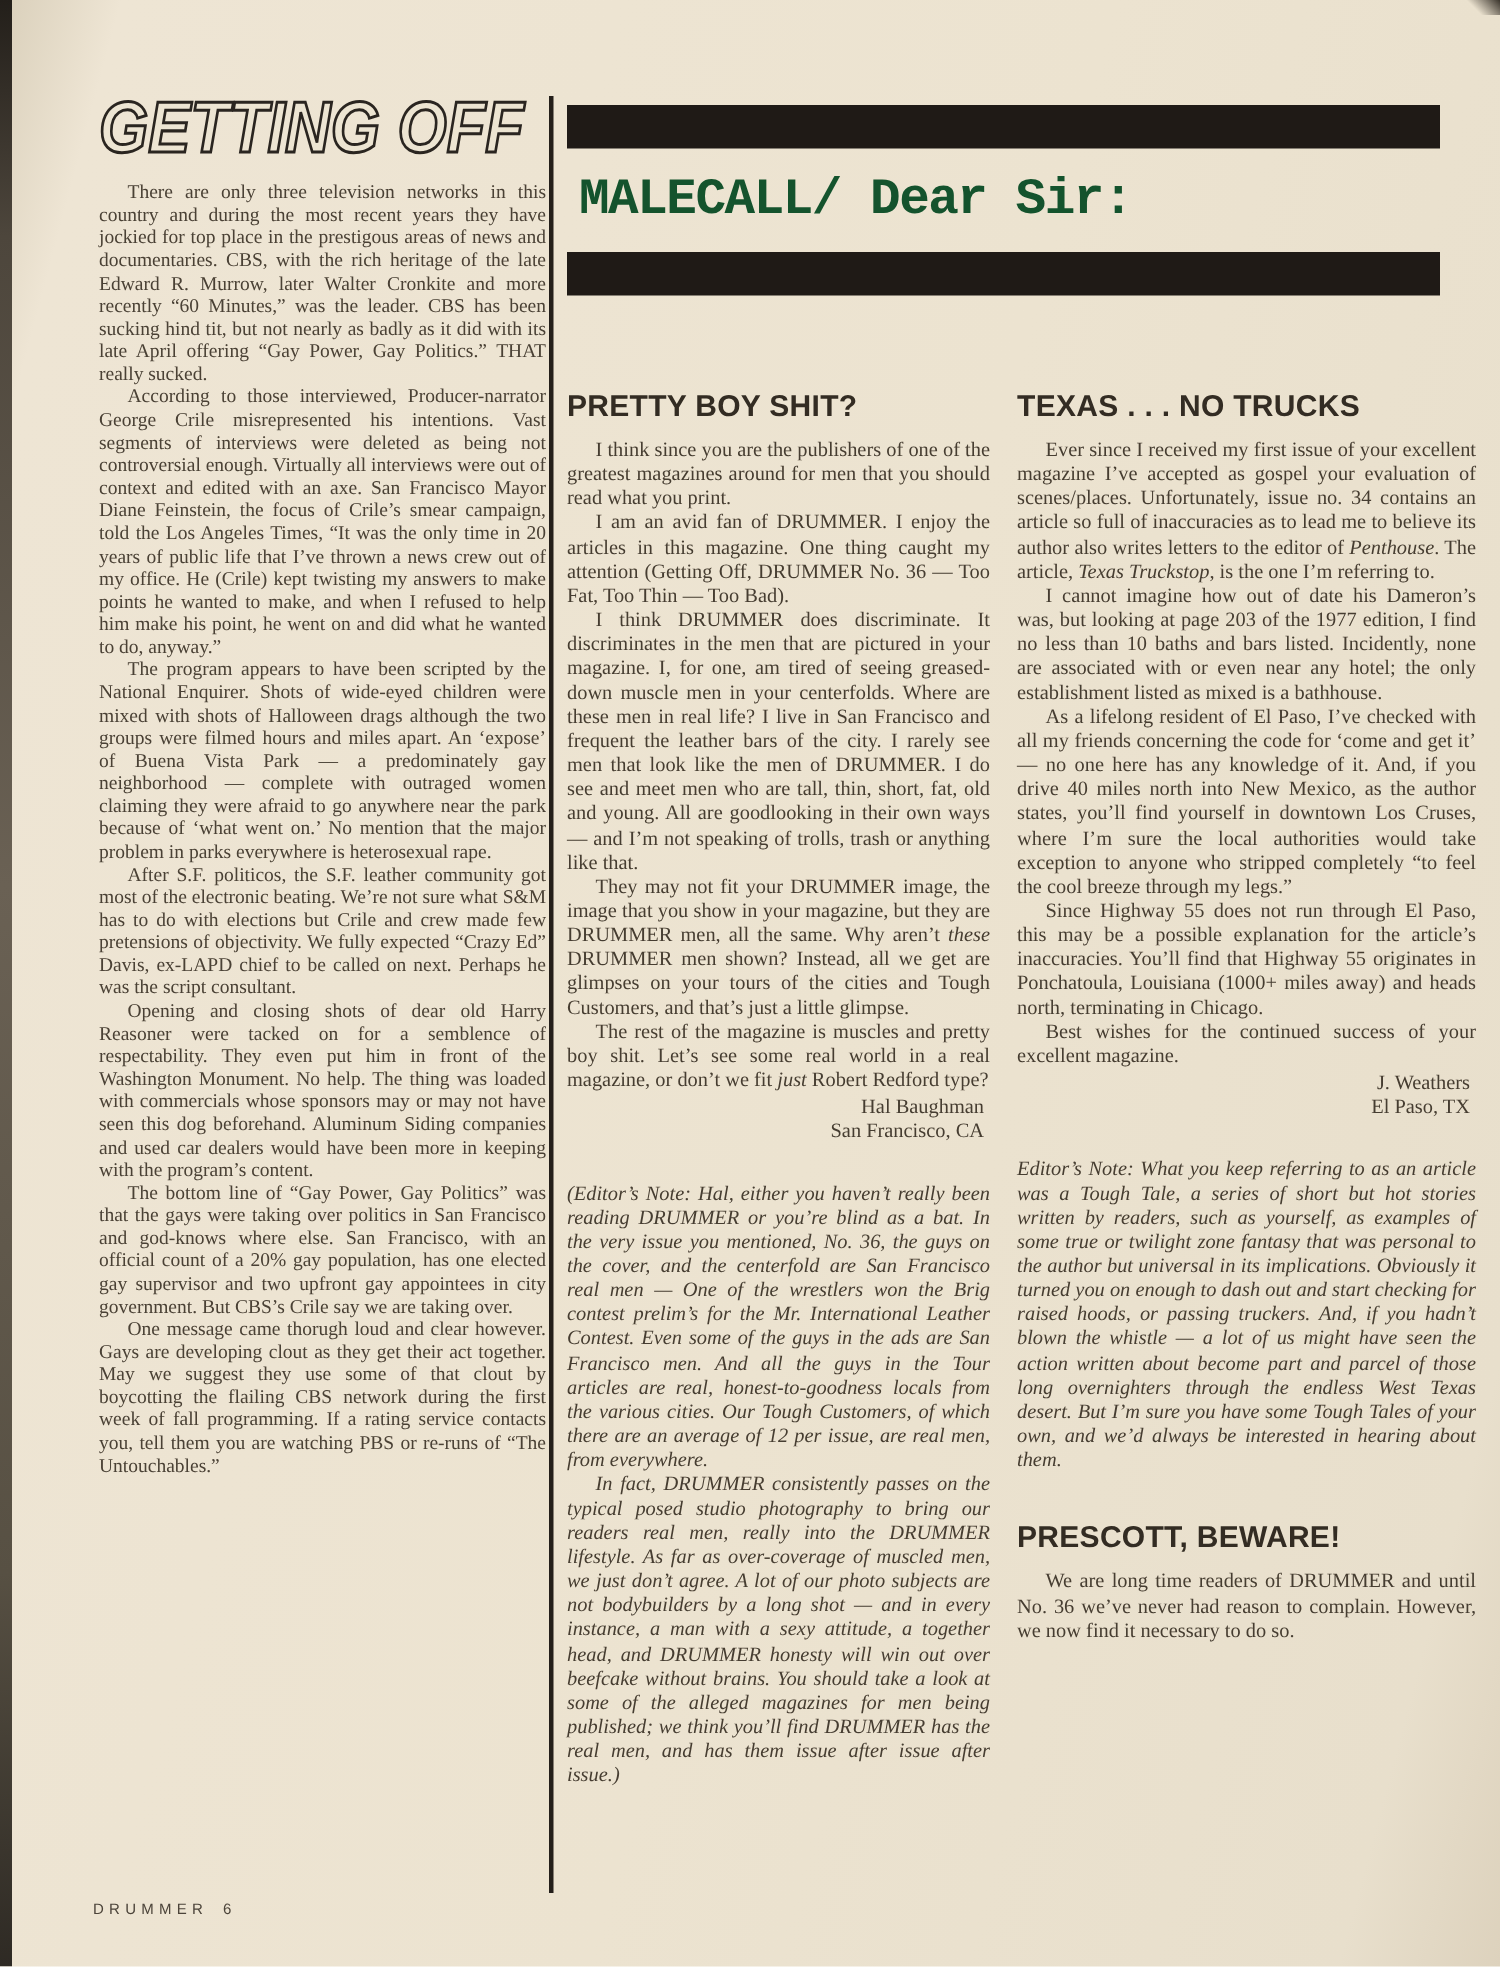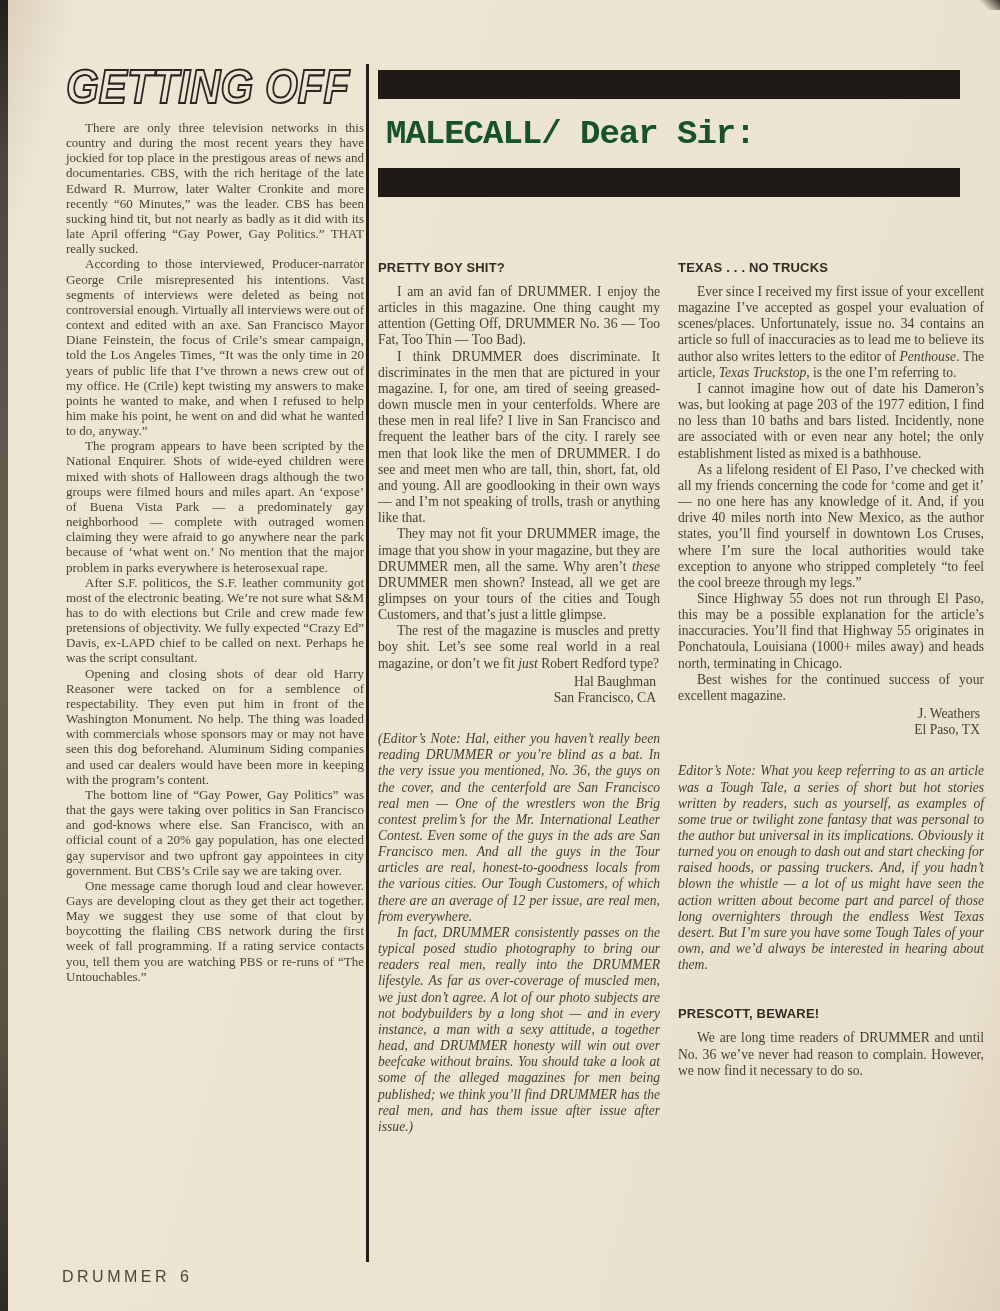--- a/index.html
+++ b/index.html
@@ -73,40 +73,40 @@
   }
   .col-right {
     position: absolute; left: 678px; top: 260px; width: 306px;
   }
   .col-mid p, .col-right p {
     font-size: 13.6px; line-height: 16.15px; color: #463d31;
   }
   .letter-heading {
     font-family: "Liberation Sans", sans-serif;
     font-weight: bold;
-    font-size: 13px; letter-spacing: 0.2px;
+    font-size: 20px; letter-spacing: 0.2px;
     color: #332c23;
     margin-bottom: 9px;
     text-indent: 0;
   }
   .letter-heading.spaced-top { margin-top: 33px; }
   .signature {
     text-align: right;
     font-size: 13.6px; line-height: 16.15px; color: #463d31;
     margin: 2px 4px 0 0;
   }
   .editors-note { margin-top: 25px; }
   .editors-note p { font-style: italic; }
   .no-indent { text-indent: 0 !important; }
 
   
   .page-footer {
     position: absolute; left: 62px; top: 1268px;
     font-family: "Liberation Sans", sans-serif;
-    font-size: 16px; letter-spacing: 3.5px;
+    font-size: 10px; letter-spacing: 3.5px;
     color: #4c443a;
   }
   .page-footer .pageno { margin-left: 10px; }
 </style>
 </head>
 <body>
 
 <div class="left-edge-shadow"></div>
 <div class="corner-mark"></div>
 
@@ -124,20 +124,21 @@
 <div class="divider"></div>
 
 <div class="malecall-header">
   <div class="mc-bar"></div>
   <div class="mc-title">MALECALL/ Dear Sir:</div>
   <div class="mc-bar"></div>
 </div>
 
 <div class="col-mid">
   <div class="letter-heading">PRETTY BOY SHIT?</div>
+  <p>I think since you are the publishers of one of the greatest magazines around for men that you should read what you print.</p>
   <p>I am an avid fan of DRUMMER. I enjoy the articles in this magazine. One thing caught my attention (Getting Off, DRUMMER No. 36 — Too Fat, Too Thin — Too Bad).</p>
   <p>I think DRUMMER does discriminate. It discriminates in the men that are pictured in your magazine. I, for one, am tired of seeing greased-down muscle men in your centerfolds. Where are these men in real life? I live in San Francisco and frequent the leather bars of the city. I rarely see men that look like the men of DRUMMER. I do see and meet men who are tall, thin, short, fat, old and young. All are goodlooking in their own ways — and I’m not speaking of trolls, trash or anything like that.</p>
   <p><span>They may not fit your DRUMMER image, the image that you show in your magazine, but they are DRUMMER men, all the same. Why aren’t </span><i>these</i><span> DRUMMER men shown? Instead, all we get are glimpses on your tours of the cities and Tough Customers, and that’s just a little glimpse.</span></p>
   <p><span>The rest of the magazine is muscles and pretty boy shit. Let’s see some real world in a real magazine, or don’t we fit </span><i>just</i><span> Robert Redford type?</span></p>
   <div class="signature">
     <div>Hal Baughman</div>
     <div>San Francisco, CA</div>
   </div>
   <div class="editors-note">
     <p class="no-indent">(Editor’s Note: Hal, either you haven’t really been reading DRUMMER or you’re blind as a bat. In the very issue you mentioned, No. 36, the guys on the cover, and the centerfold are San Francisco real men — One of the wrestlers won the Brig contest prelim’s for the Mr. International Leather Contest. Even some of the guys in the ads are San Francisco men. And all the guys in the Tour articles are real, honest-to-goodness locals from the various cities. Our Tough Customers, of which there are an average of 12 per issue, are real men, from everywhere.</p>

